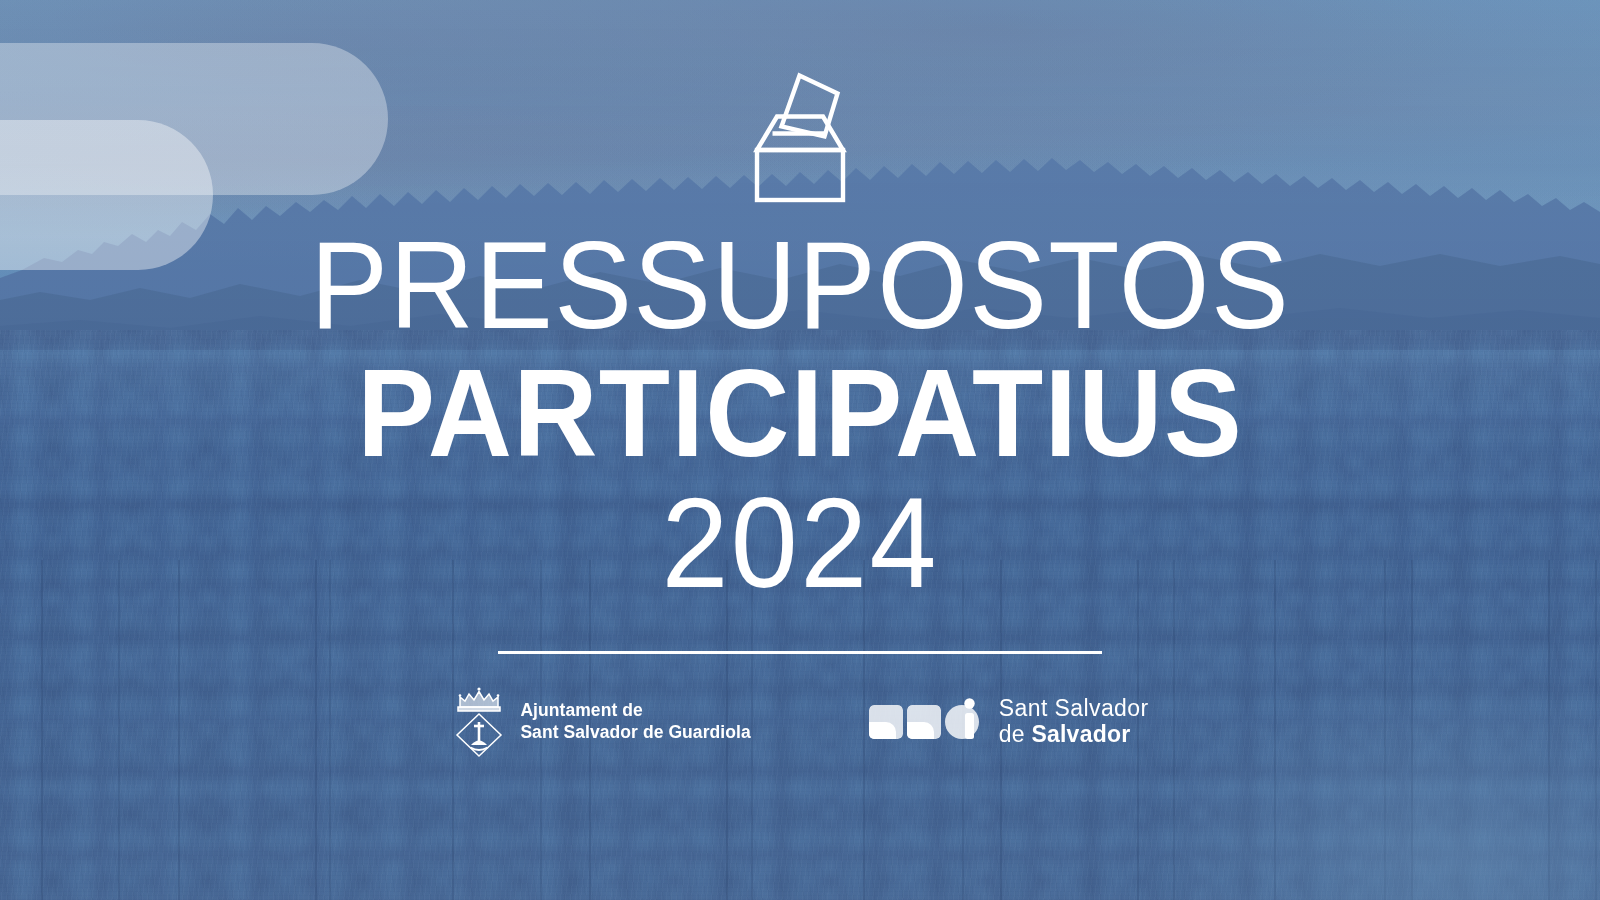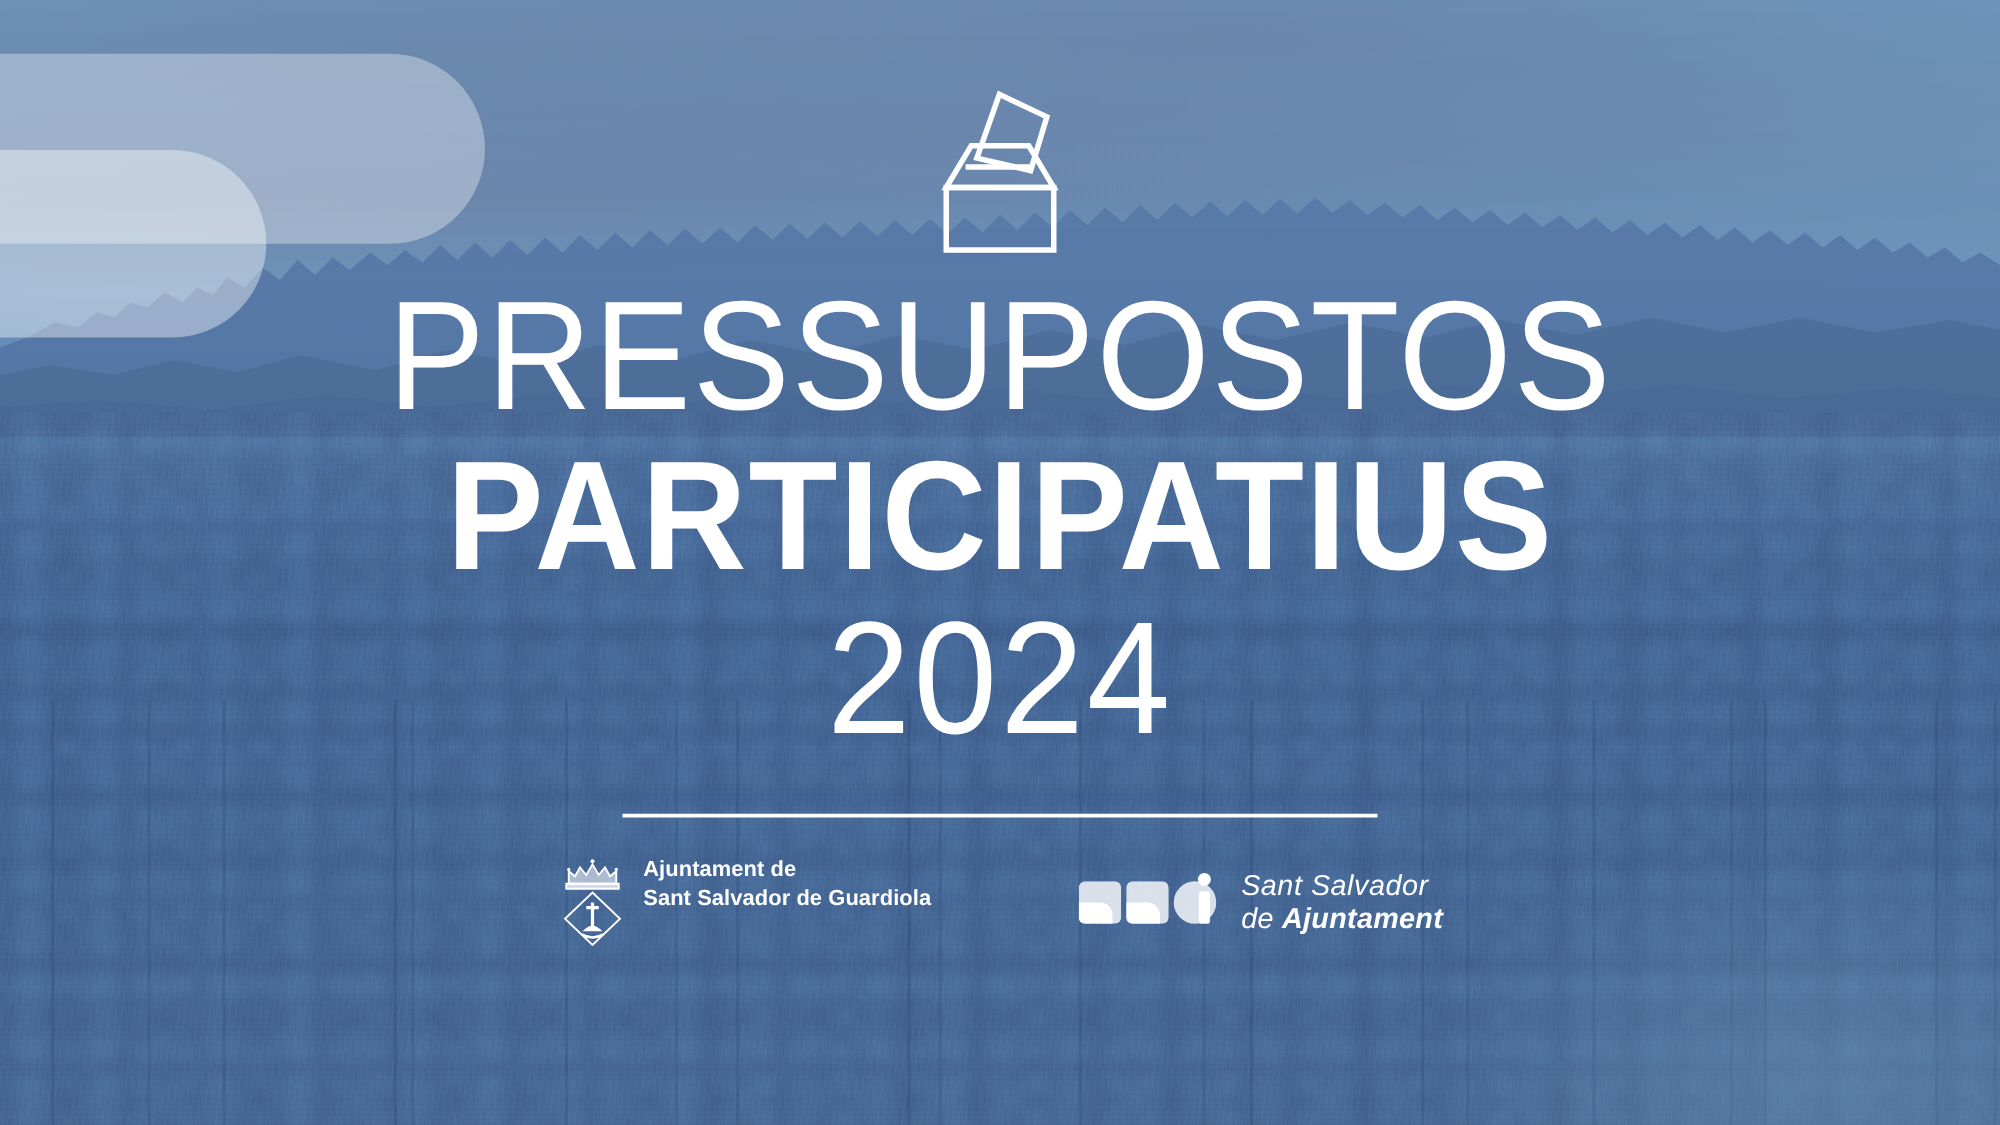--- a/index.html
+++ b/index.html
@@ -166,29 +166,29 @@
     margin-top:44px;
   }
 
   
   .logo-row {
     margin-top:30px;
     display:flex; align-items:center; gap:118px;
   }
 
   
-  .ajuntament { display:flex; gap:13px; }
+  .ajuntament { display:flex; align-items:center; gap:13px; }
   .ajuntament .crest svg { display:block; }
   .ajuntament .aj-text {
     color:#fff; font-weight:700; font-size:17.5px; line-height:1.27;
     letter-spacing:.004em; white-space:nowrap;
   }
 
   
-  .ssg { display:flex; align-items:center; gap:14px;font-style:italic; }
+  .ssg { display:flex; align-items:center; gap:14px; }
   .ssg .ssg-mark svg { display:block; }
   .ssg .ssg-text { color:#fff; line-height:1.16; white-space:nowrap; }
   .ssg .ssg-l1 { font-size:23px; font-weight:300; letter-spacing:.018em; }
   .ssg .ssg-l2 { font-size:23px; letter-spacing:.01em; }
   .ssg .ssg-l2 .w-light { font-weight:300;text-align:right; }
   .ssg .ssg-l2 .w-bold  { font-weight:700; }
 </style>
 </head>
 <body>
 
@@ -317,19 +317,19 @@
 
             <path d="M76,27 a17,17 0 0 1 17,-17 L93,44 L93,44 a17,17 0 0 1 -17,-17 Z" fill="rgba(255,255,255,.80)"></path>
             <rect x="76" y="10" width="17" height="34" fill="rgba(255,255,255,.80)" opacity="0"></rect>
             <path d="M93,10 a17,17 0 0 1 0,34 L93,10 Z" fill="rgba(255,255,255,.80)"></path>
             <rect x="96" y="18" width="9" height="26" rx="2.5" fill="#ffffff"></rect>
             <circle cx="100.5" cy="8.5" r="5.2" fill="#ffffff"></circle>
           </svg>
         </div>
         <div class="ssg-text">
           <div class="ssg-l1">Sant Salvador</div>
-          <div class="ssg-l2"><span class="w-light">de </span><span class="w-bold">Ajuntament</span></div>
+          <div class="ssg-l2"><span class="w-light">de </span><span class="w-bold">Salvador</span></div>
         </div>
       </div>
 
     </div>
   </div>
 </div>
 
 </body></html>

